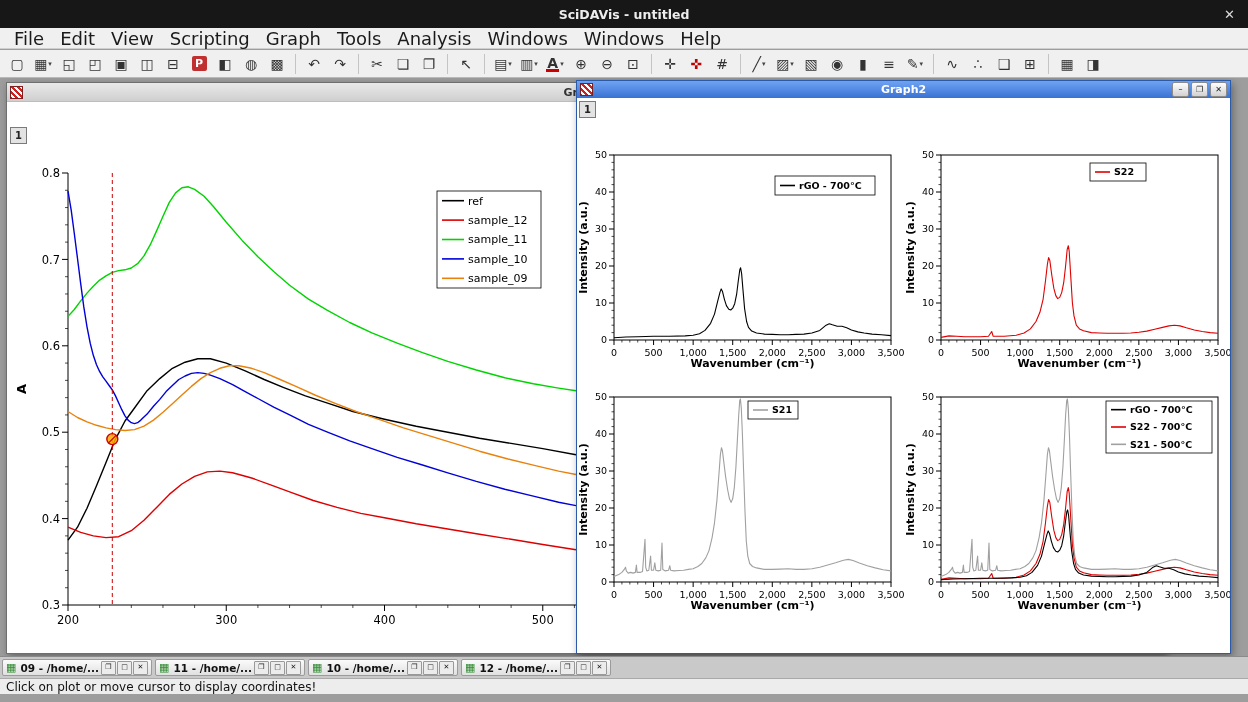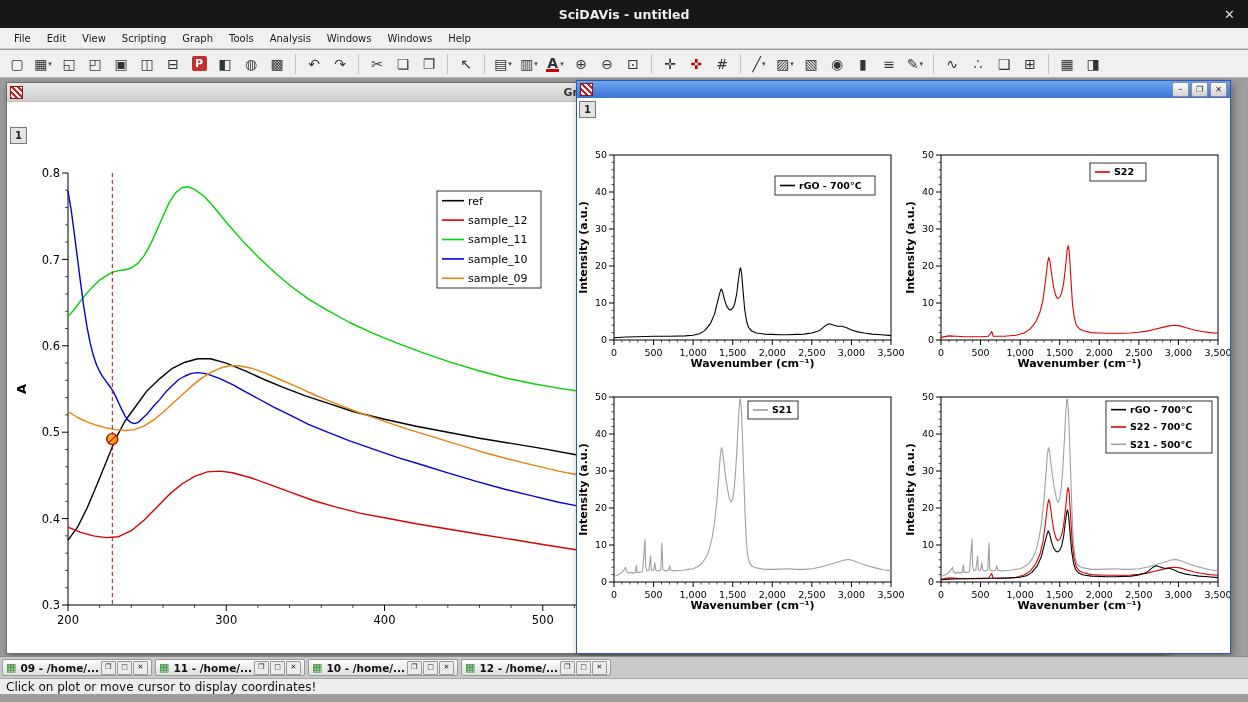--- a/index.html
+++ b/index.html
@@ -9,21 +9,21 @@
     -webkit-font-smoothing:antialiased;
   }
   
   .titlebar{position:absolute;top:0;left:0;width:100%;height:28px;background:#171717;
     display:flex;align-items:center;justify-content:center;color:#ededed;
     font-size:12.5px;font-weight:bold;text-align:right;}
   .titlebar .close{position:absolute;right:13px;top:0;height:28px;display:flex;align-items:center;
     color:#dcdcdc;font-size:13px;font-weight:normal;cursor:default;}
   .menubar{position:absolute;top:28px;left:0;width:100%;height:21px;background:#f0f0f0;
     border-bottom:1px solid #cfcfcf;display:flex;align-items:center;padding-left:6px;box-sizing:border-box;
-    font-size:10px;color:#1a1a1a;}
+    font-size:18px;color:#1a1a1a;}
   .menubar .mitem{padding:2px 8px;cursor:default;}
   .toolbar{position:absolute;top:50px;left:0;width:100%;height:28px;background:#f0f0f0;
     border-bottom:1px solid #b8b8b8;display:flex;align-items:center;padding:0 4px;box-sizing:border-box;}
   .tbtn{min-width:24px;height:24px;display:flex;align-items:center;justify-content:center;
     font-size:14px;color:#333;border-radius:3px;margin:0 1px;cursor:default;}
   .tbtn .dd{font-size:7px;color:#444;margin-left:1px;}
   .tbtn .glyph{line-height:1;}
   .tbtn .glyph.pdf{background:#c03030;color:#fff;font-size:11px;font-weight:bold;
     width:15px;height:15px;display:flex;align-items:center;justify-content:center;border-radius:2px;}
   .tbtn .glyph.textcolor{font-weight:bold;box-shadow:inset 0 -3px 0 #cc0000;padding:0 1px 2px 1px;}
@@ -312,20 +312,21 @@
               <text x="461" y="180.26000000000002" font-size="11" font-weight="normal" fill="#000">sample_09</text>
             </g>
           </g>
         </svg>
     </div>
   </div>
 
   <div class="win" id="graph2-win">
     <div class="win-tb">
       <div class="winicon"></div>
+      <span class="ttl">Graph2</span>
       <span style="flex:1"></span>
       <span class="wbtn">–</span>
       <span class="wbtn">❐</span>
       <span class="wbtn">✕</span>
     </div>
     <div id="graph2-content">
       <div class="layerbtn" id="graph2-layerbtn">1</div>
       <svg id="raman-svg" width="653" height="556">
           <g>
             <rect x="37" y="57" width="277" height="185" fill="none" stroke="#000" stroke-width="1"></rect>

